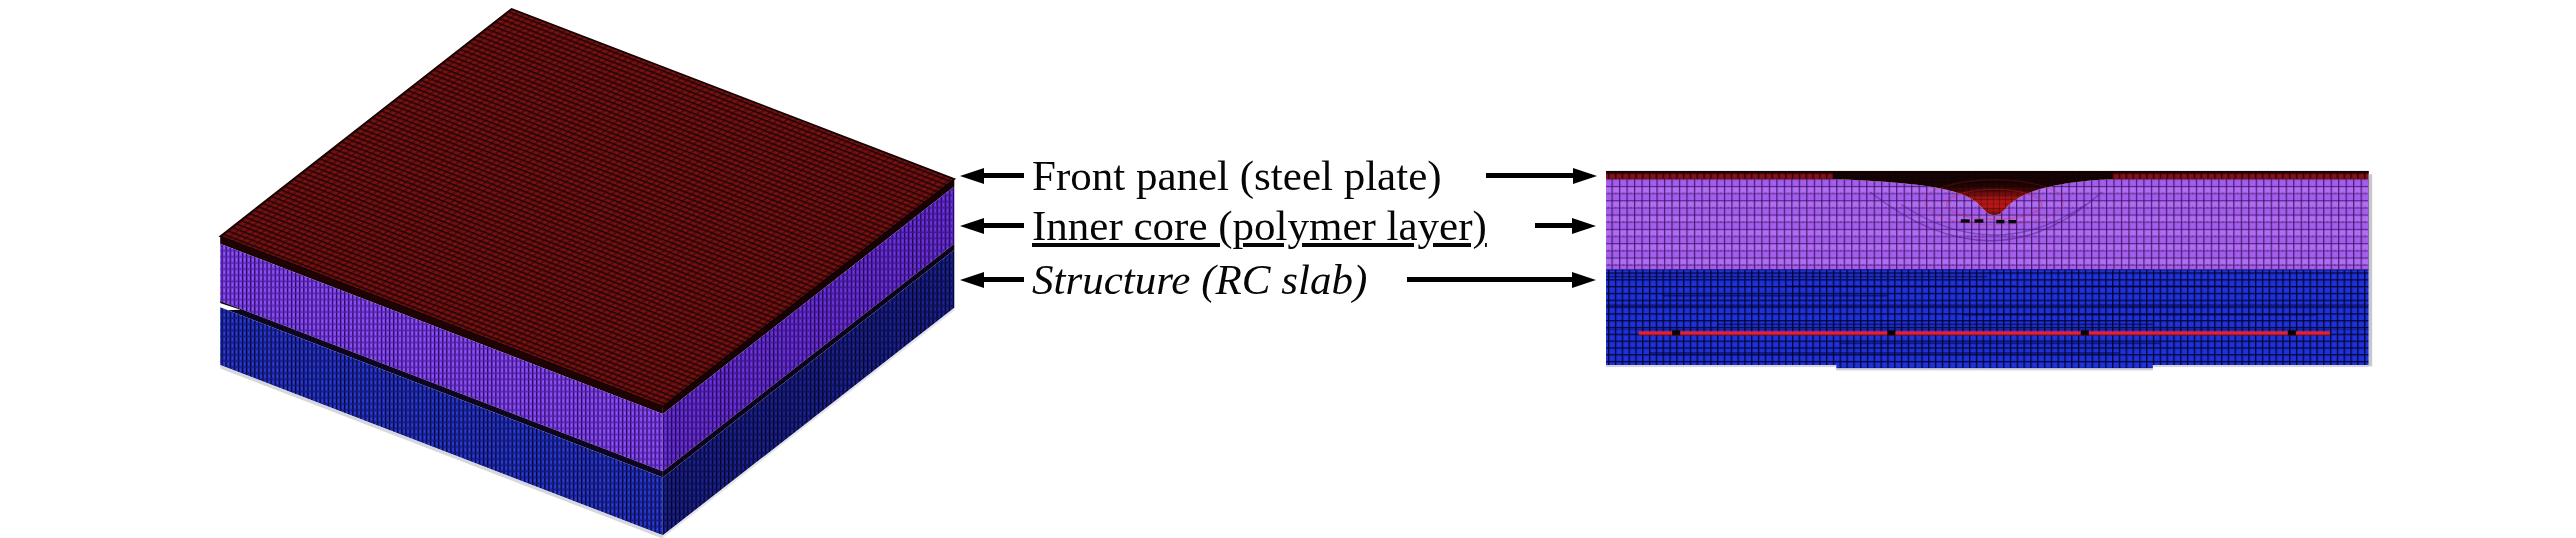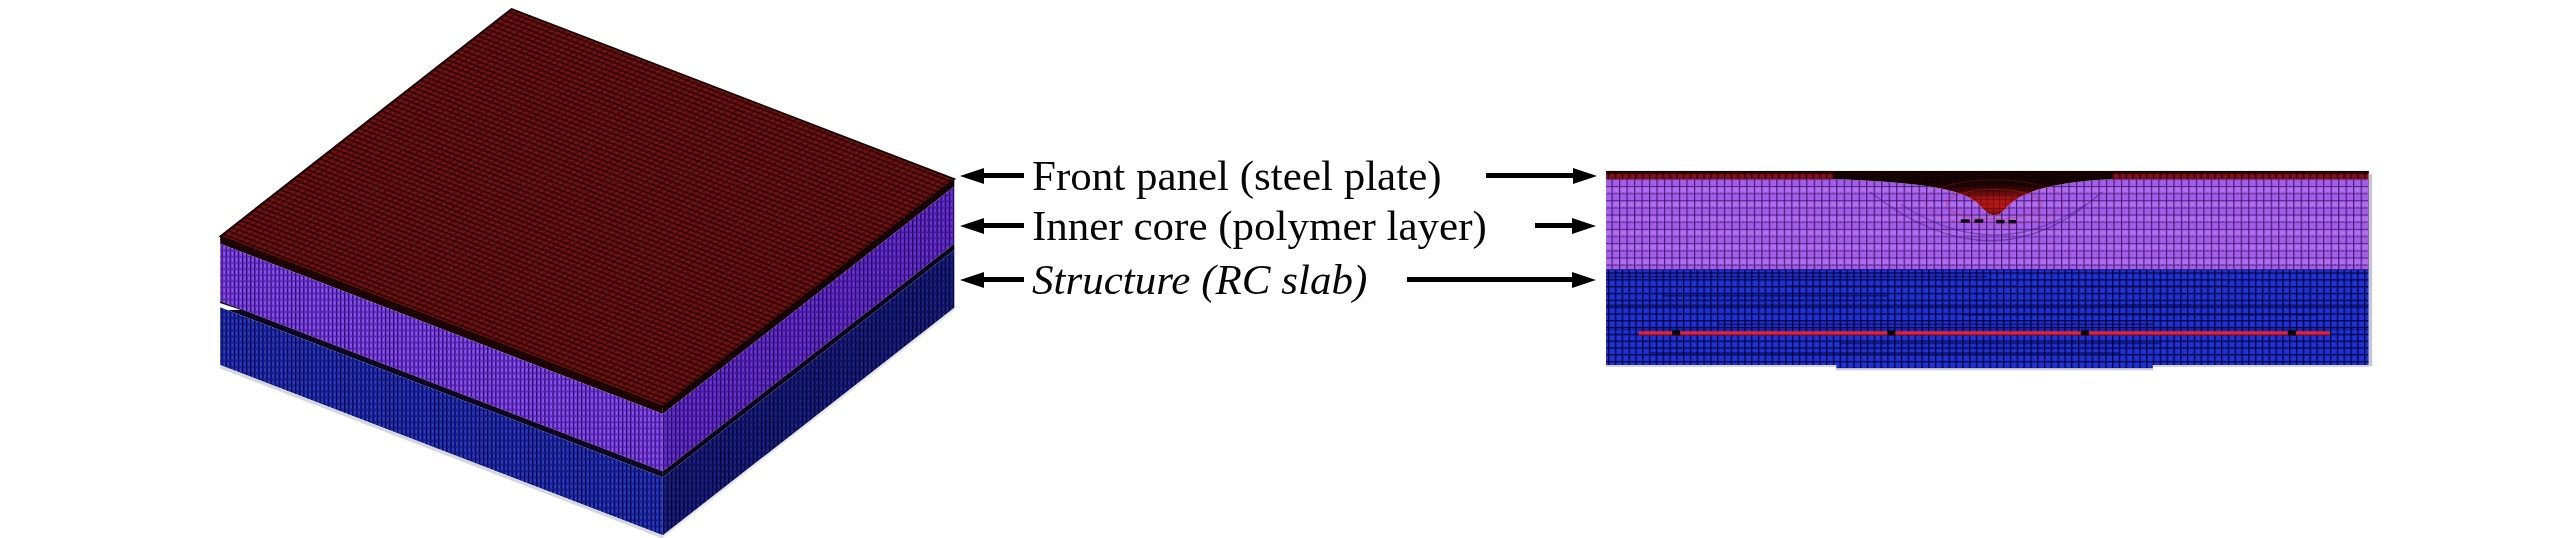--- a/index.html
+++ b/index.html
@@ -183,21 +183,21 @@
     </g>
 
     <rect x="3477" y="256" width="5" height="282" fill="#c7c7cd"></rect>
     <rect x="2357" y="536" width="338" height="3" fill="#d4d4da"></rect>
     <rect x="3160" y="536" width="317" height="3" fill="#d4d4da"></rect>
     <rect x="2695" y="541" width="465" height="3" fill="#d4d4da"></rect>
   </g>
 </svg>
 
 <div class="callout-label" style="left:1032px;top:154px;">Front panel (steel plate)</div>
-<div class="callout-label" style="left:1032px;top:204px;">Inner core (polymer layer)</div>
+<div class="callout-label" style="left:1032px;top:204px;text-decoration:underline;">Inner core (polymer layer)</div>
 <div class="callout-label" style="left:1032px;top:258px;font-style:italic;">Structure (RC slab)</div>
 
 <div class="arrow" style="left:960px;top:167px;">
   <span class="head-left"></span>
   <span class="shaft" style="width:40px"></span>
 </div>
 <div class="arrow" style="left:960px;top:217px;">
   <span class="head-left"></span>
   <span class="shaft" style="width:40px"></span>
 </div>

